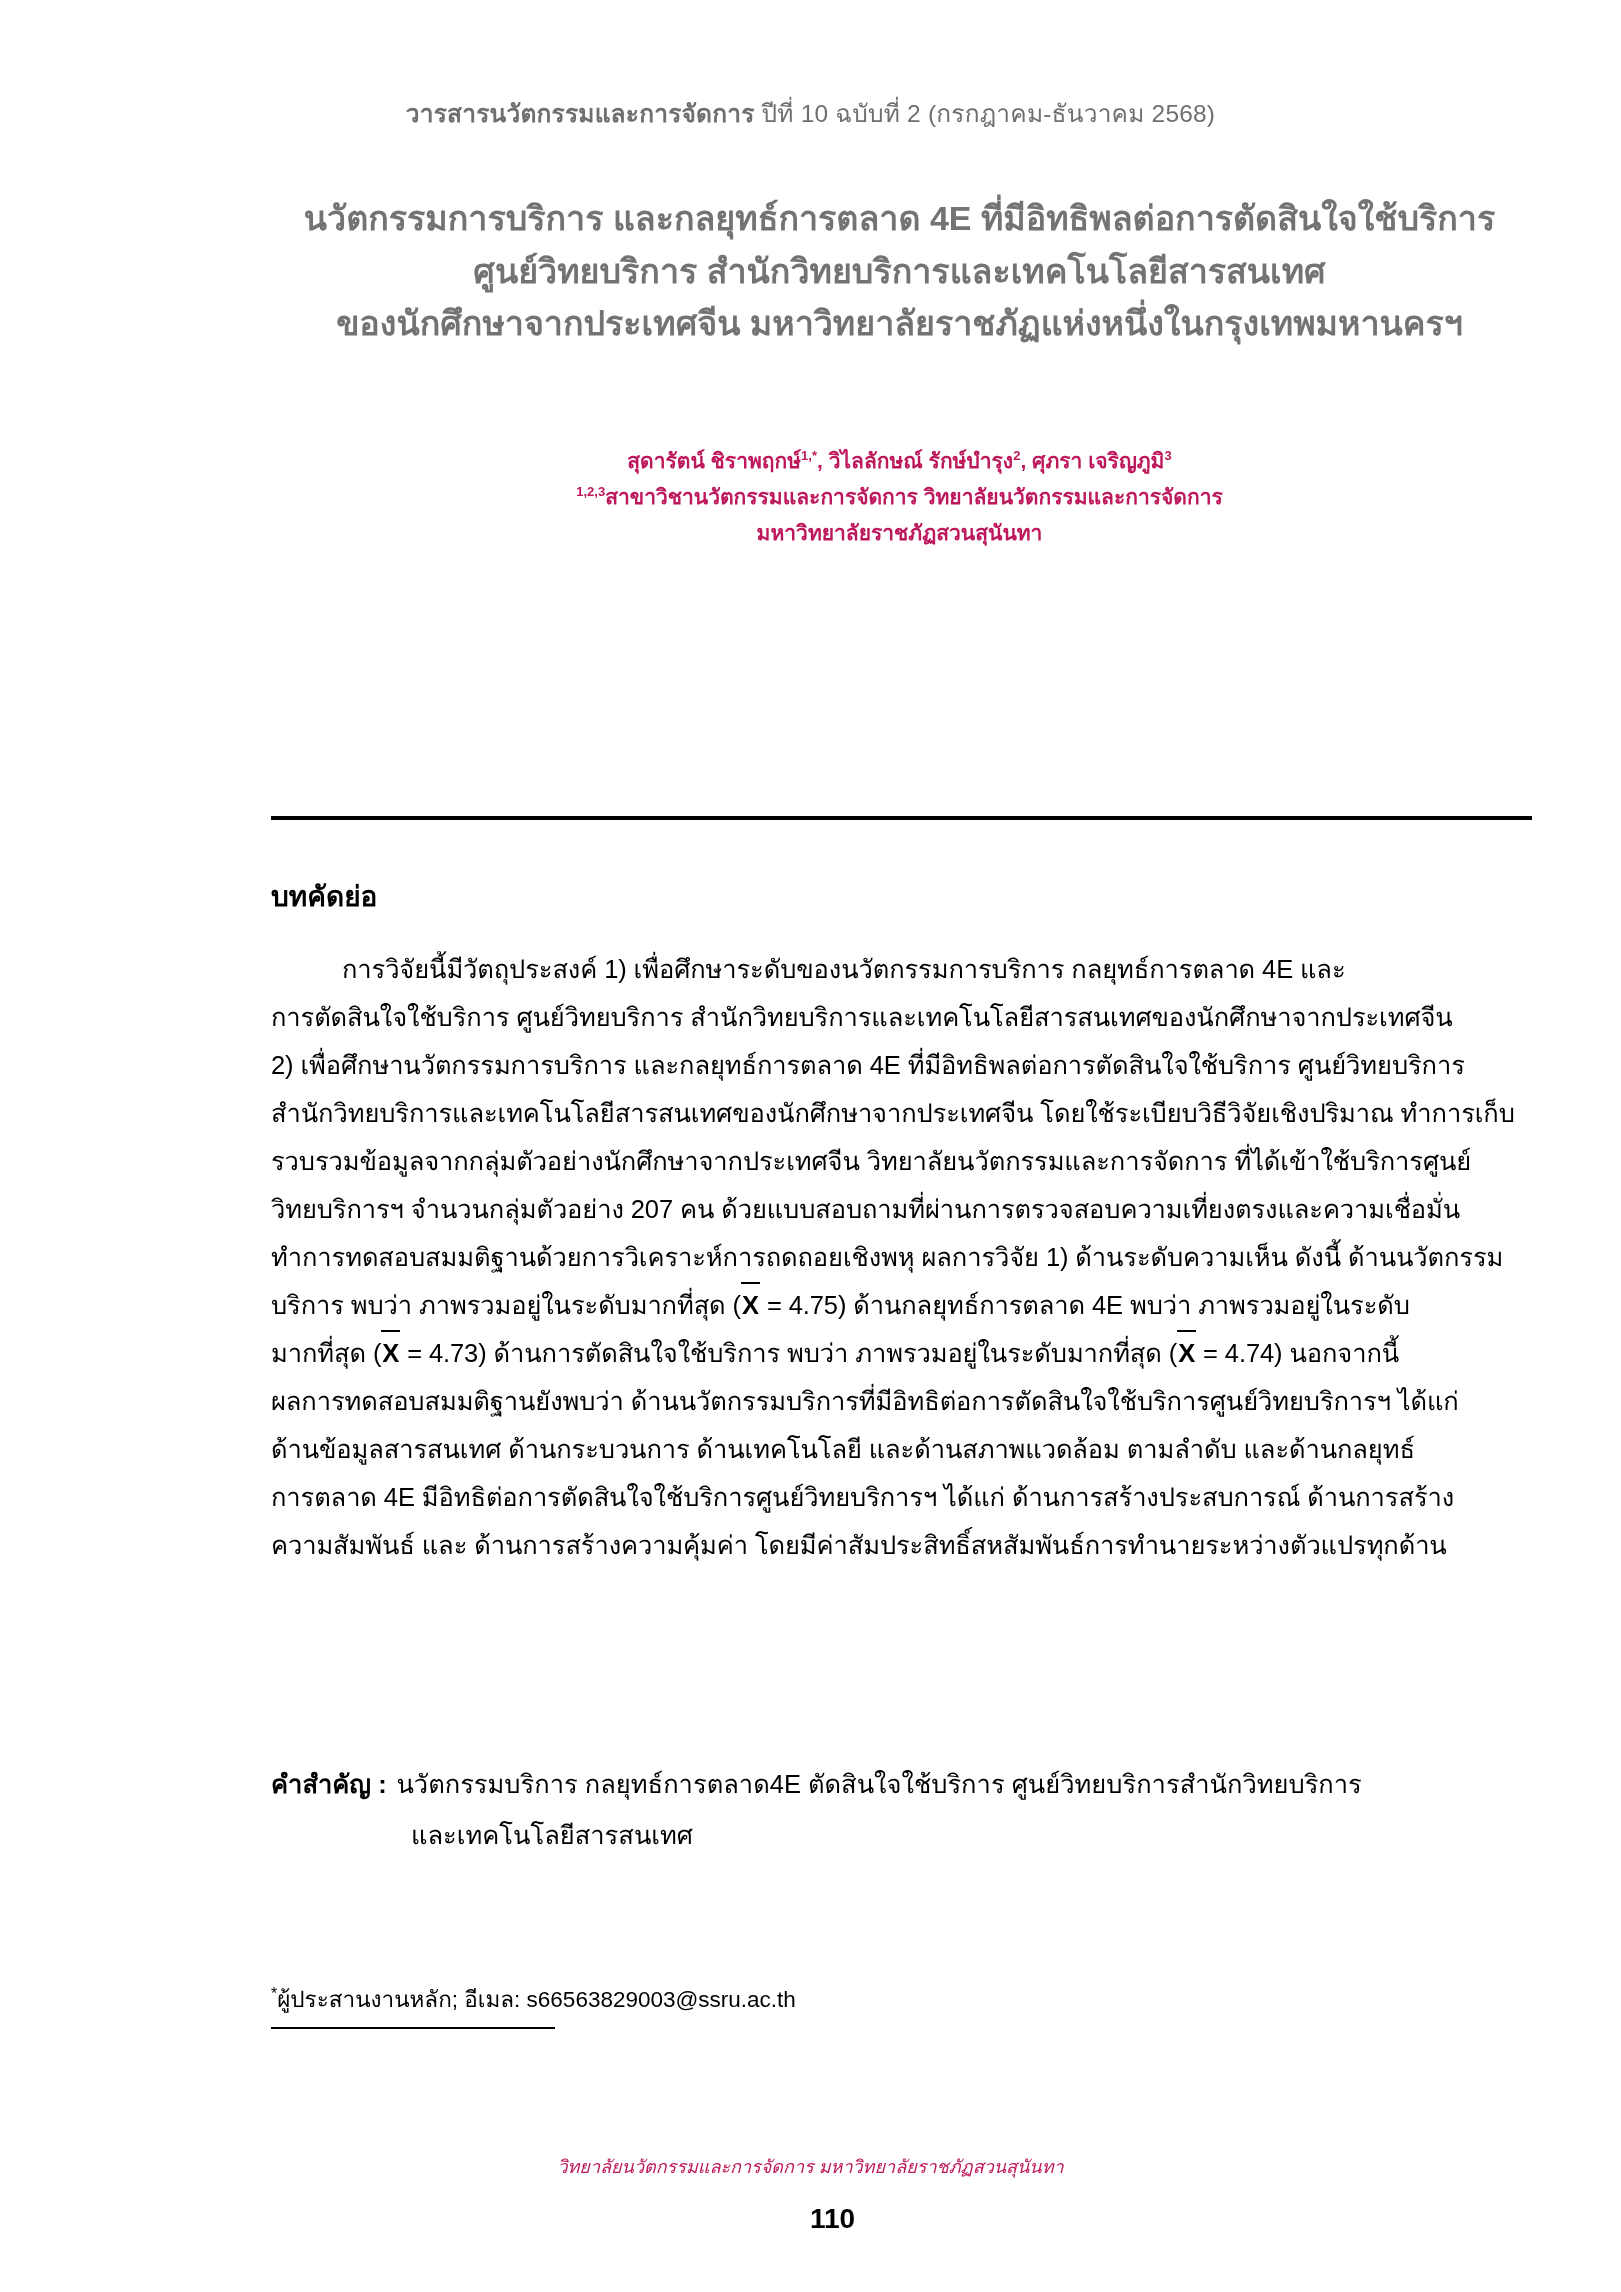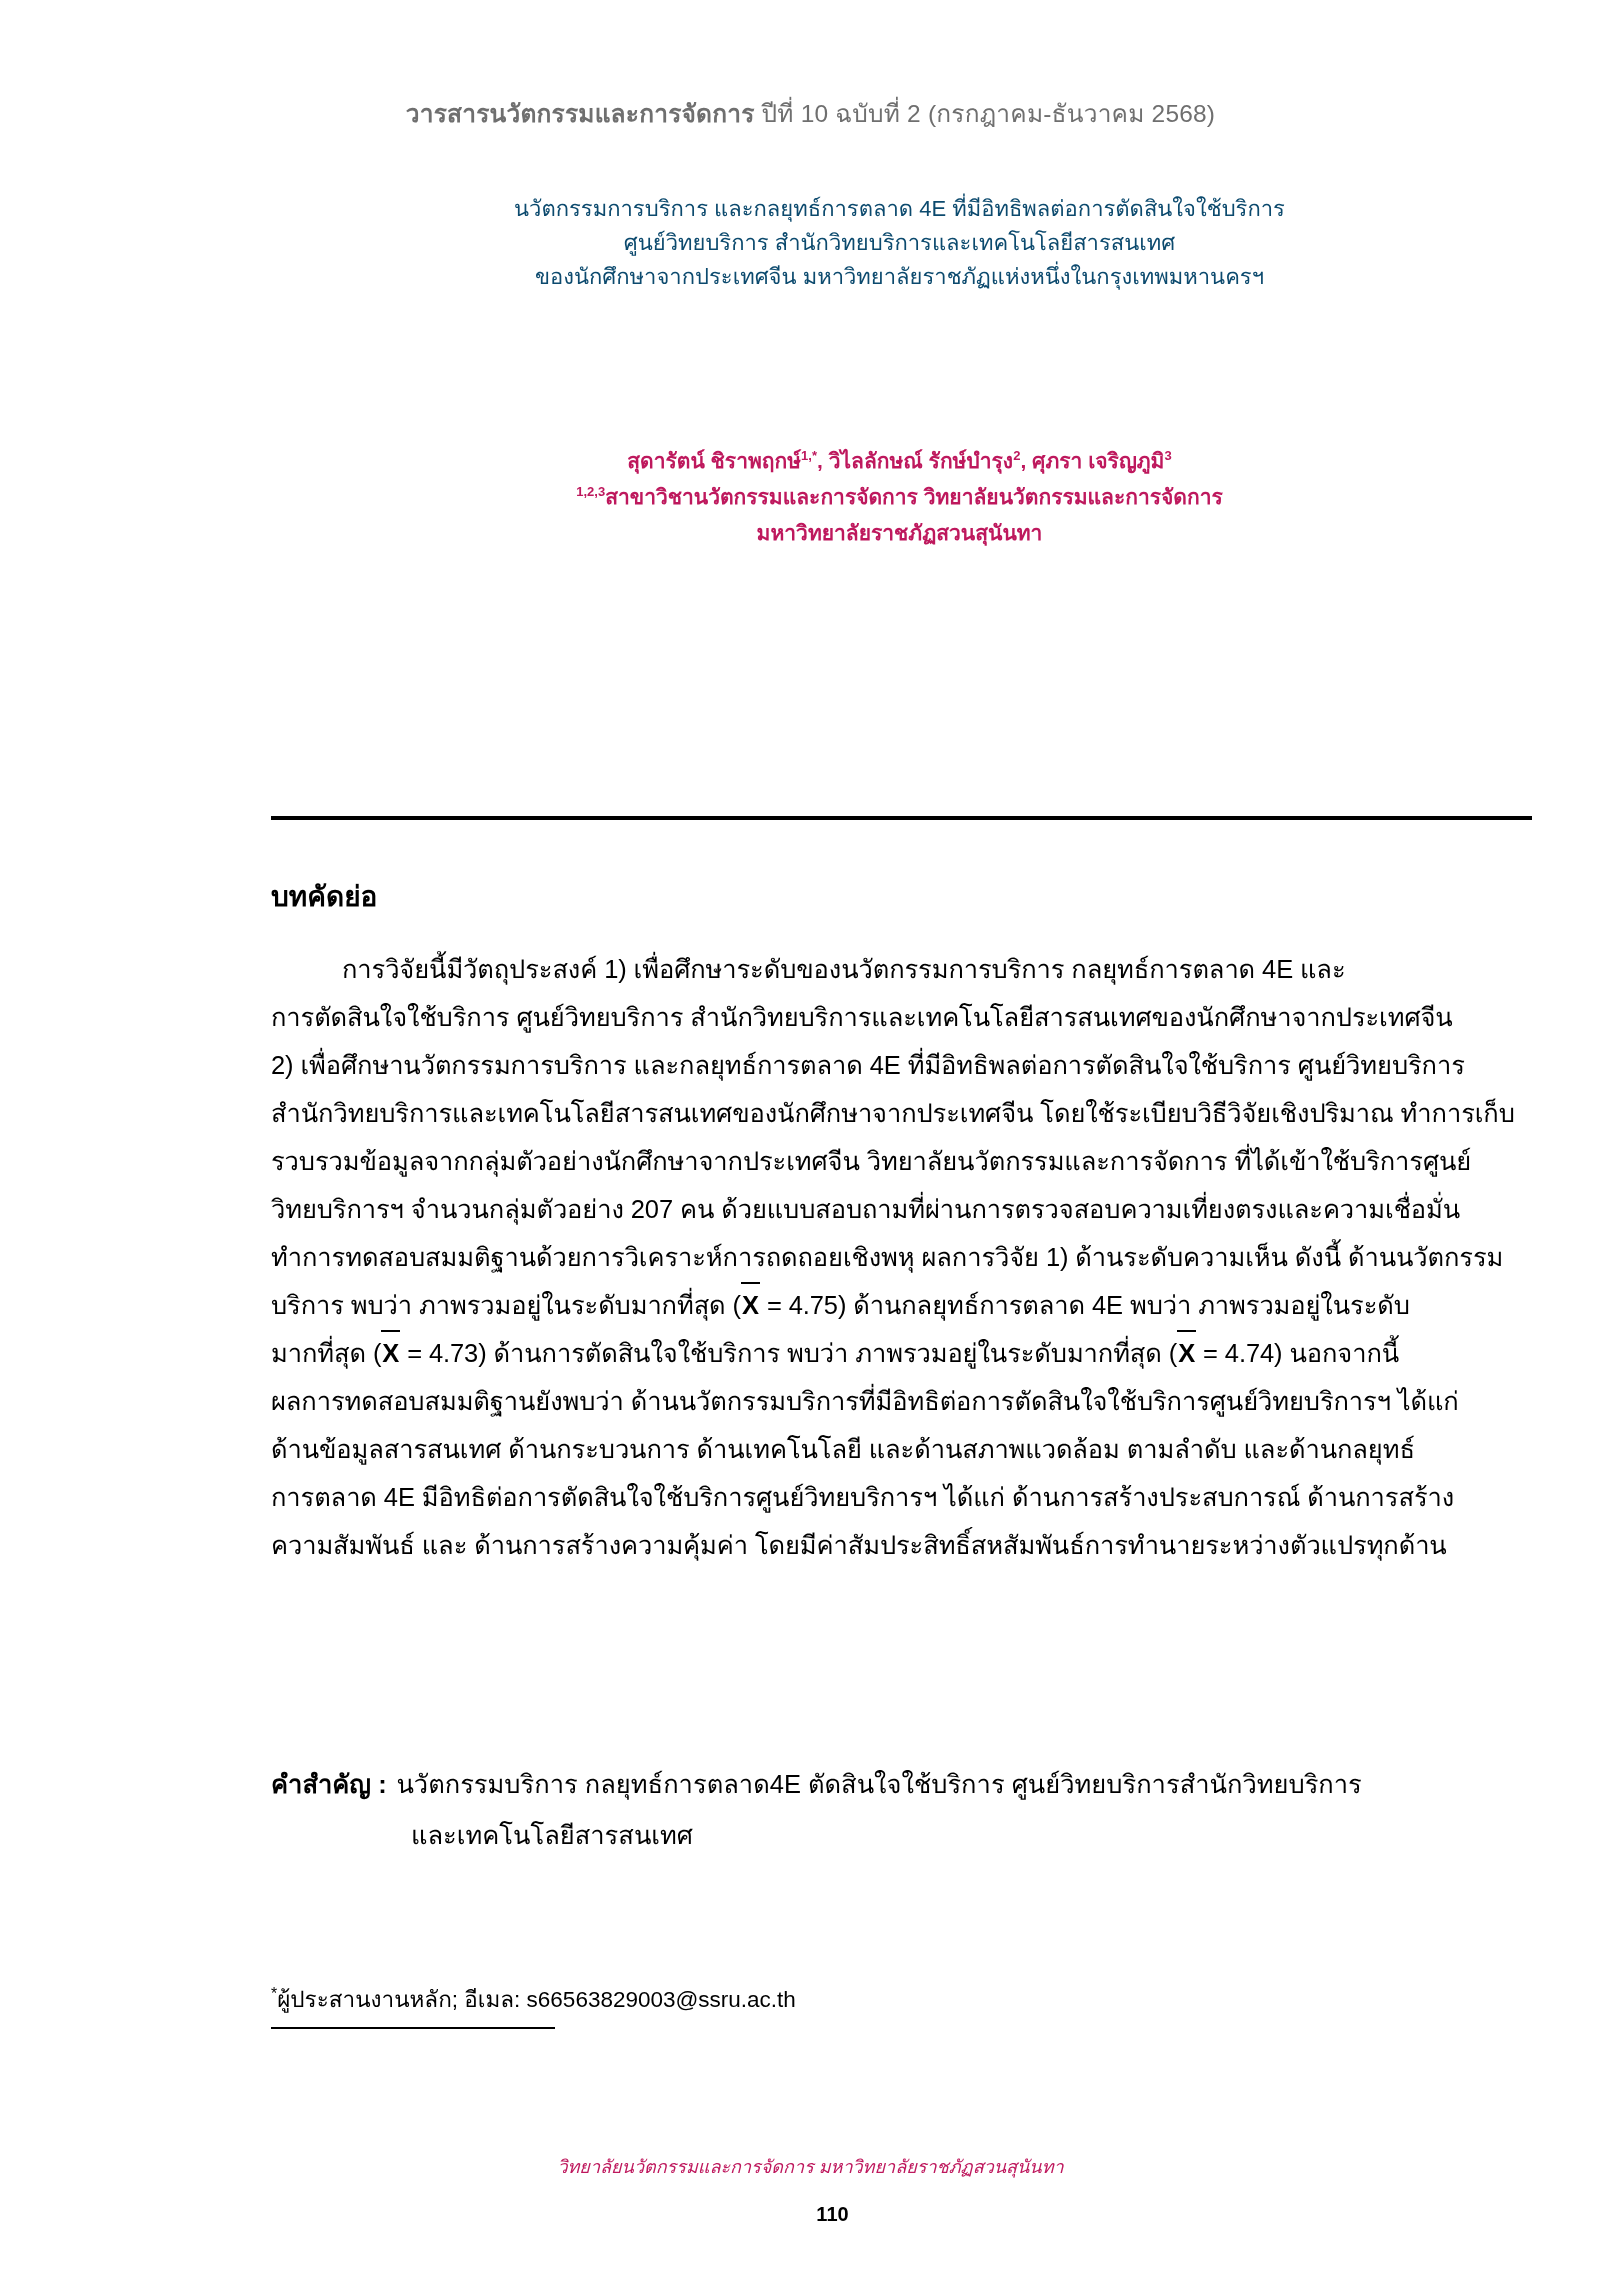--- a/index.html
+++ b/index.html
@@ -39,24 +39,24 @@
 
   
   .title-block {
     position: absolute;
     top: 192px;
     left: 147px;
     width: 1327px;
     text-align: center;
   }
   .title-line {
-    font-size: 22px;
-    font-weight: 400;
+    font-size: 34px;
+    font-weight: 700;
     line-height: 1.55;
-    color: #0c4a6e;
+    color: #737373;
     white-space: nowrap;
   }
 
   
   .author-block {
     position: absolute;
     top: 443px;
     left: 147px;
     width: 1327px;
     text-align: center;
@@ -203,21 +203,21 @@
     text-align: center;
   }
   .footer-org {
     font-size: 18px;
     font-style: italic;
     color: #be185d;
     white-space: nowrap;
   }
   .folio {
     margin-top: 21.6px;
-    font-size: 20px;
+    font-size: 28px;
     font-weight: 700;
     color: #000;
     padding-left: 44px;
   }
 </style>
 </head>
 <body>
 
 <div class="page">
 

